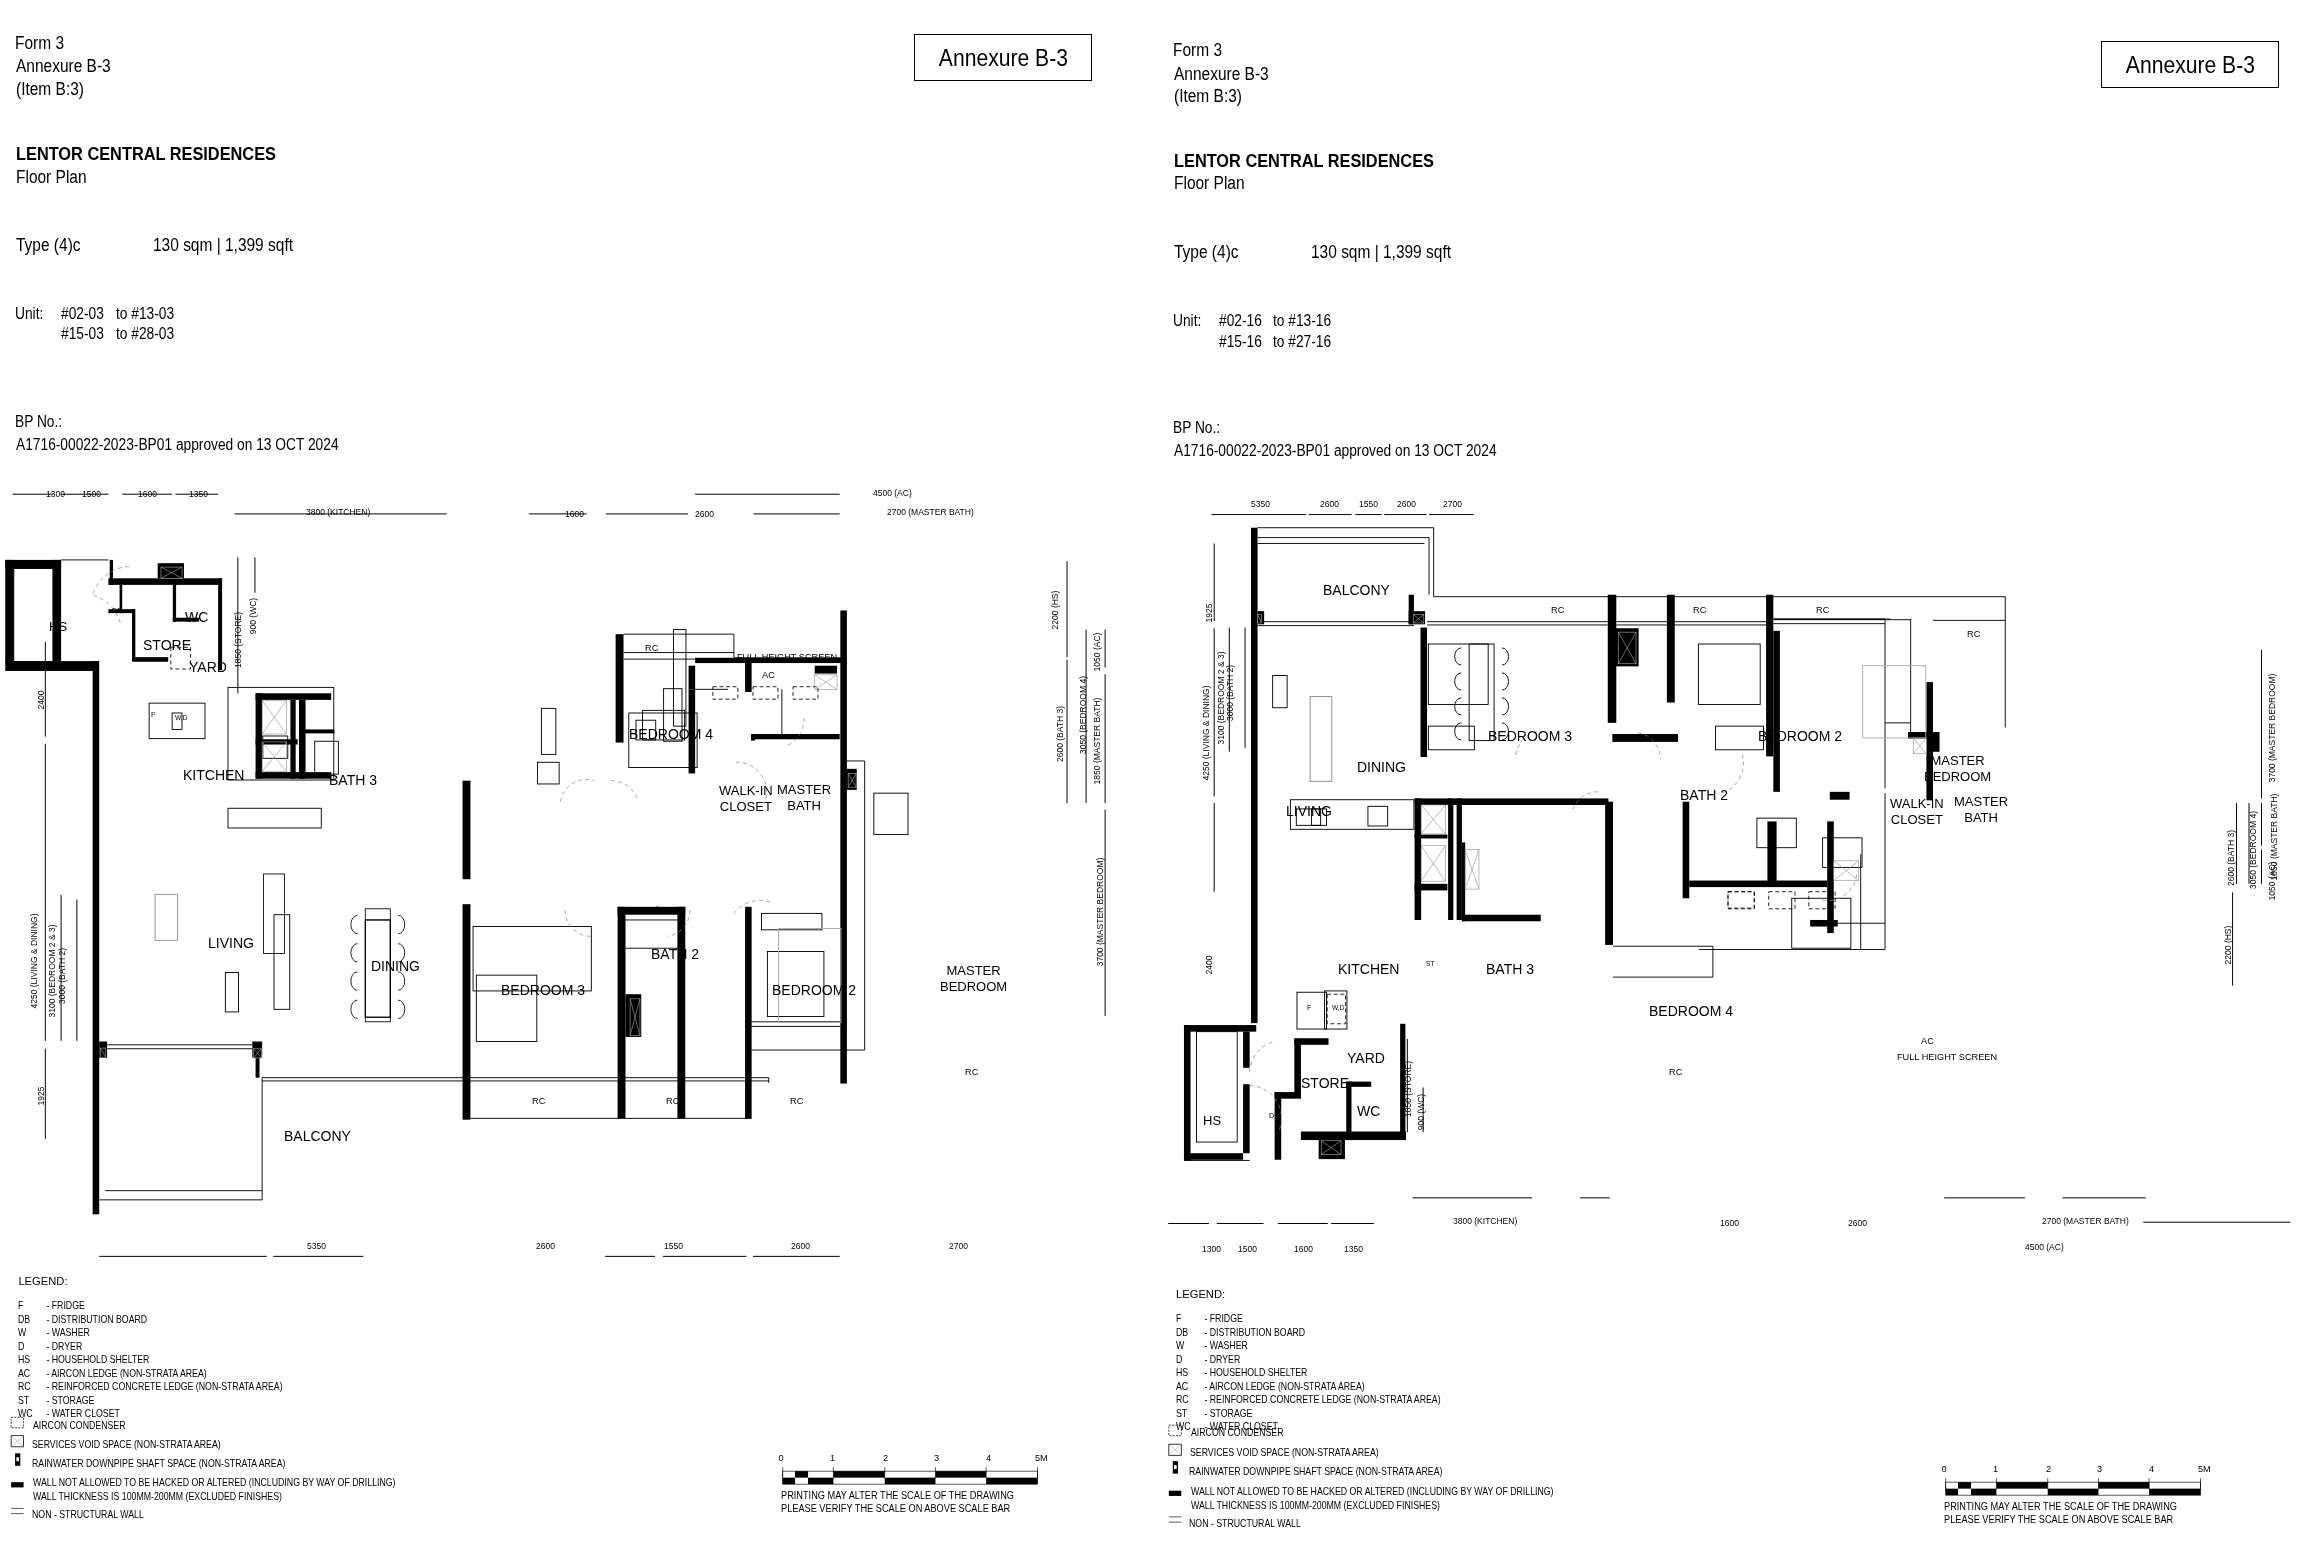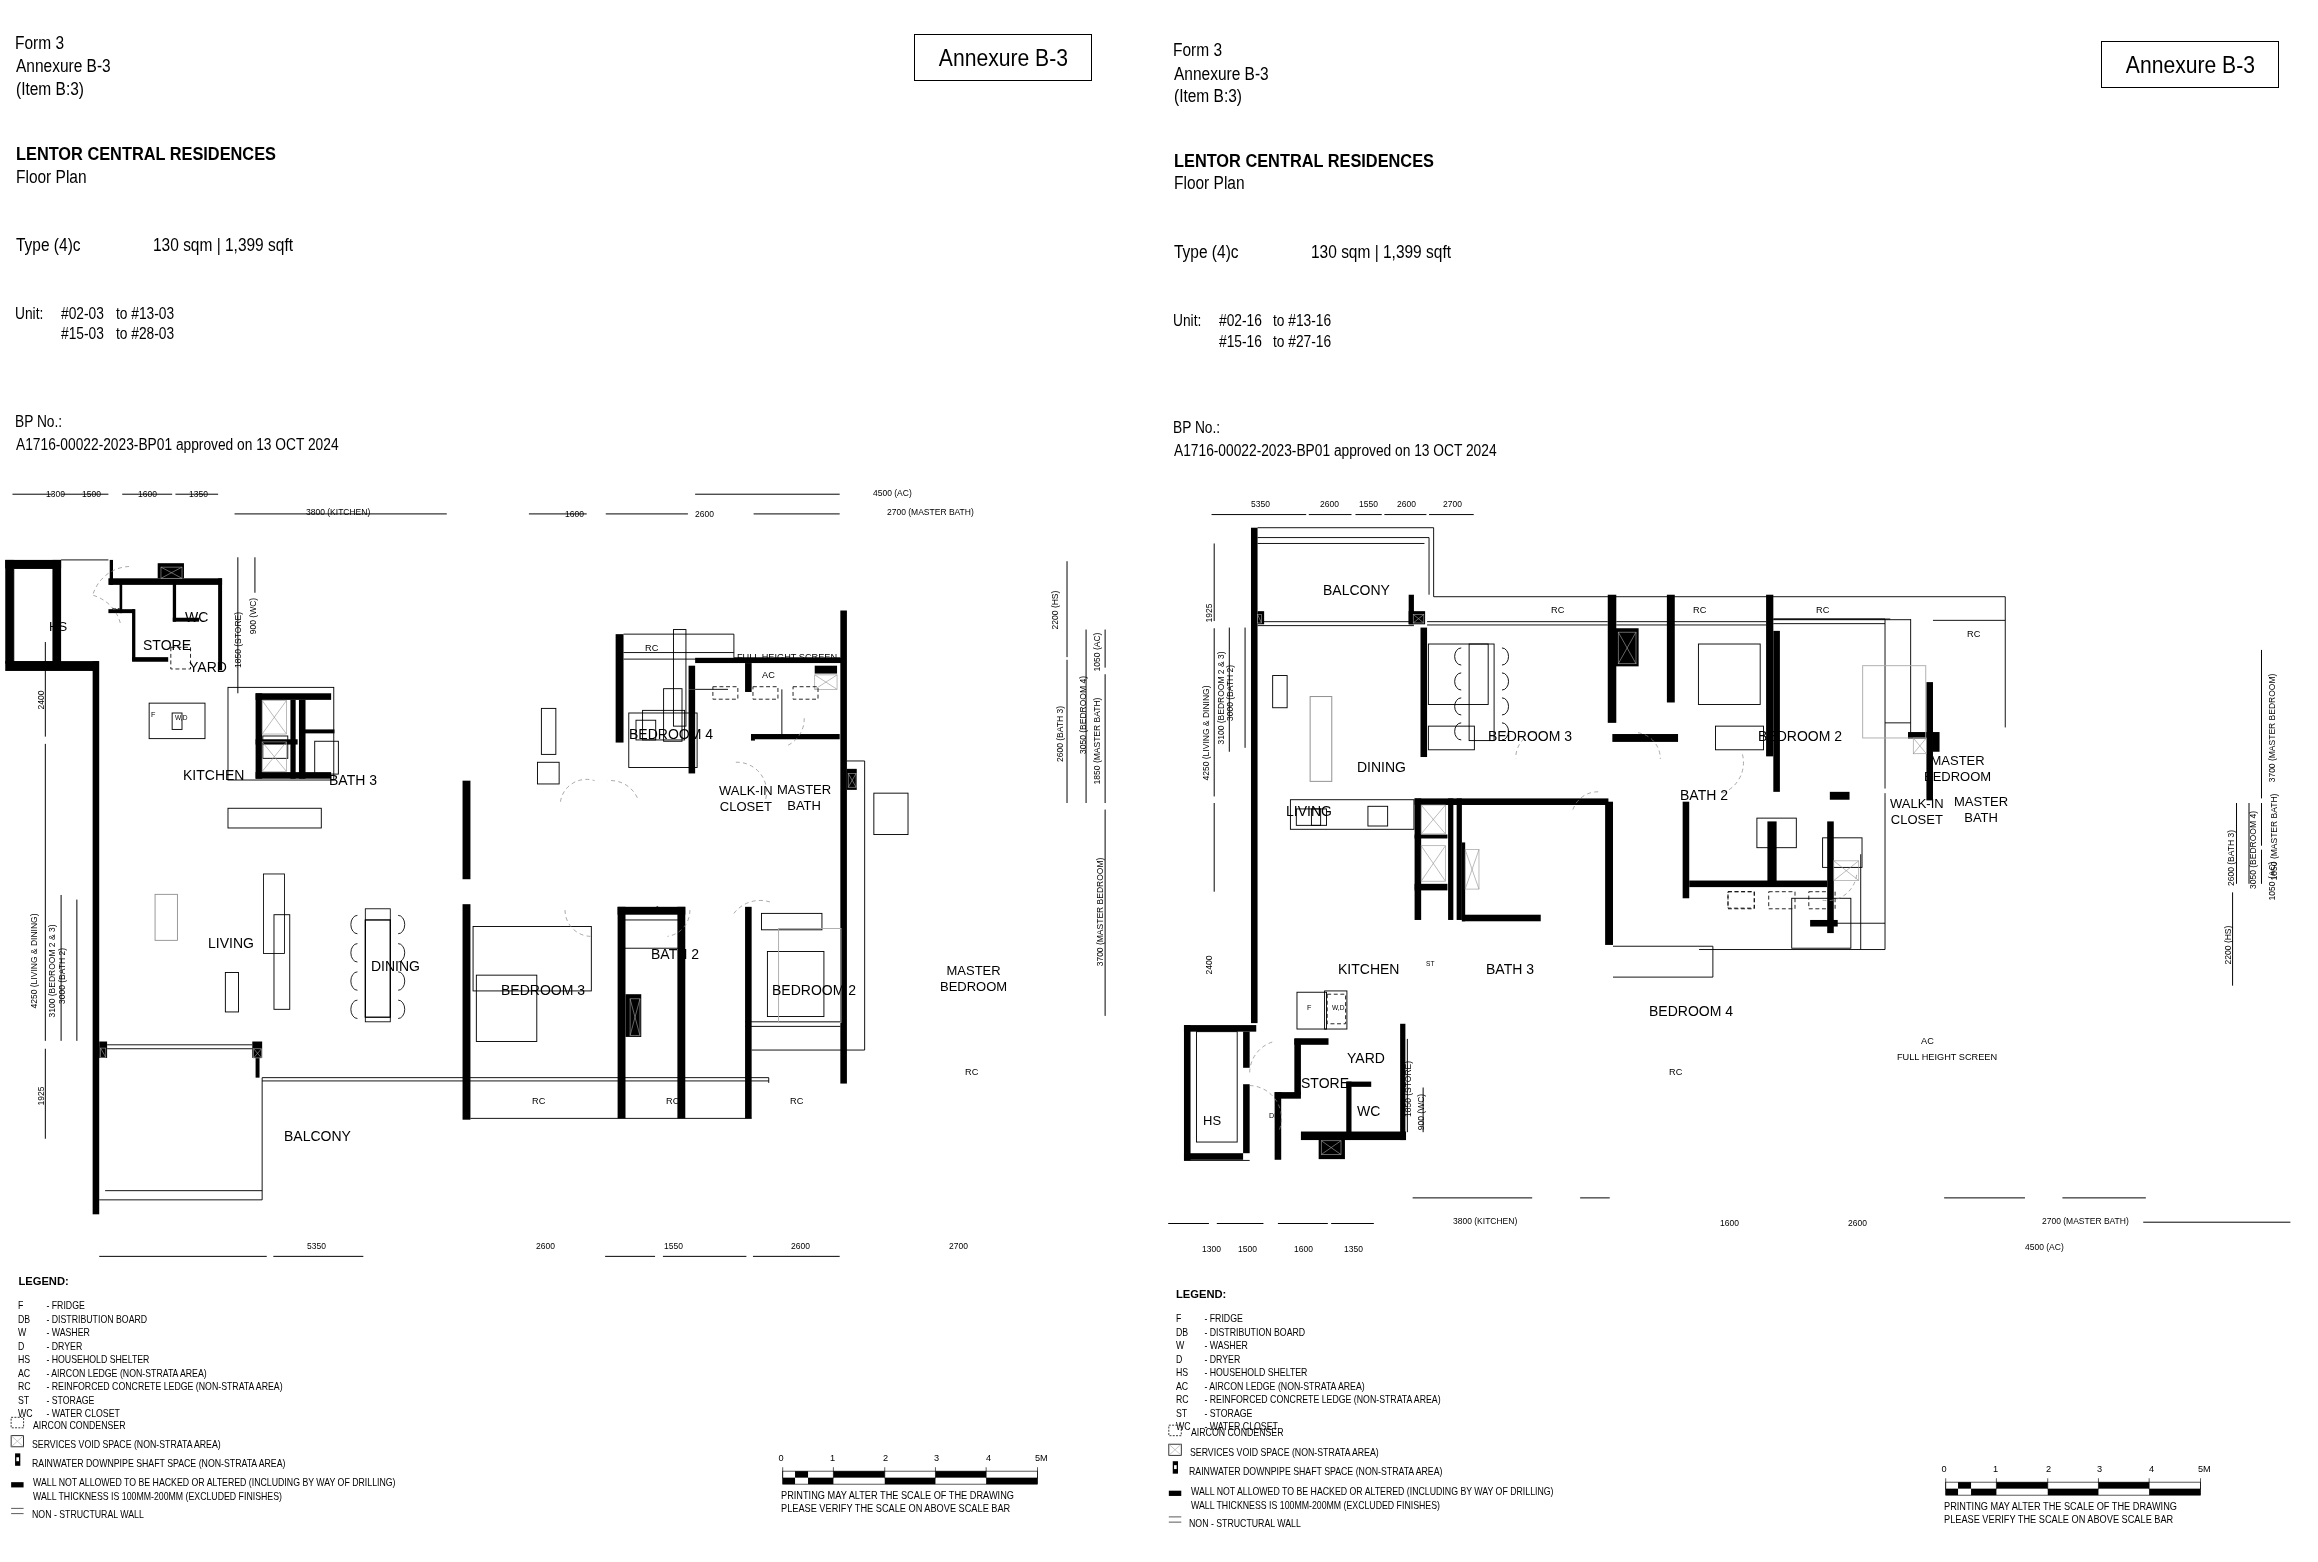--- a/index.html
+++ b/index.html
@@ -4,21 +4,21 @@
 <style>
   html,body{margin:0;padding:0;background:#fff;}
   body{width:2319px;height:1562px;position:relative;overflow:hidden;font-family:"Liberation Sans",sans-serif;color:#000;}
   .page{position:absolute;top:0;height:1562px;}
   .abs{position:absolute;white-space:nowrap;}
   .hdr{font-size:18px;line-height:22.3px;transform:scaleX(0.86);transform-origin:left top;}
   .proj{font-size:19px;font-weight:bold;transform:scaleX(0.86);transform-origin:left top;}
   .annex-box{position:absolute;border:1.3px solid #000;display:flex;align-items:center;justify-content:center;font-size:24px;}
   .annex-box span{transform:scaleX(0.88);display:inline-block;}
   svg{position:absolute;overflow:visible;}
-  .legend-title{font-size:11.2px;font-weight:bold;}
+  .legend-title{font-size:11.2px;font-weight:normal;}
   .leg{font-size:10.2px;line-height:13.5px;transform:scaleX(0.86);transform-origin:left top;}
   .leg .code{display:inline-block;width:33px;}
   .sym-row{position:absolute;font-size:10.2px;transform:scaleX(0.86);transform-origin:left top;white-space:nowrap;}
   .scale-note{font-size:10px;line-height:12.5px;transform:scaleX(0.92);transform-origin:left top;}
 </style>
 </head>
 <body>
 
 <div class="page" style="left:0;width:1159px;">
   <div class="abs hdr" style="left:15px;top:32px;">Form 3</div>

